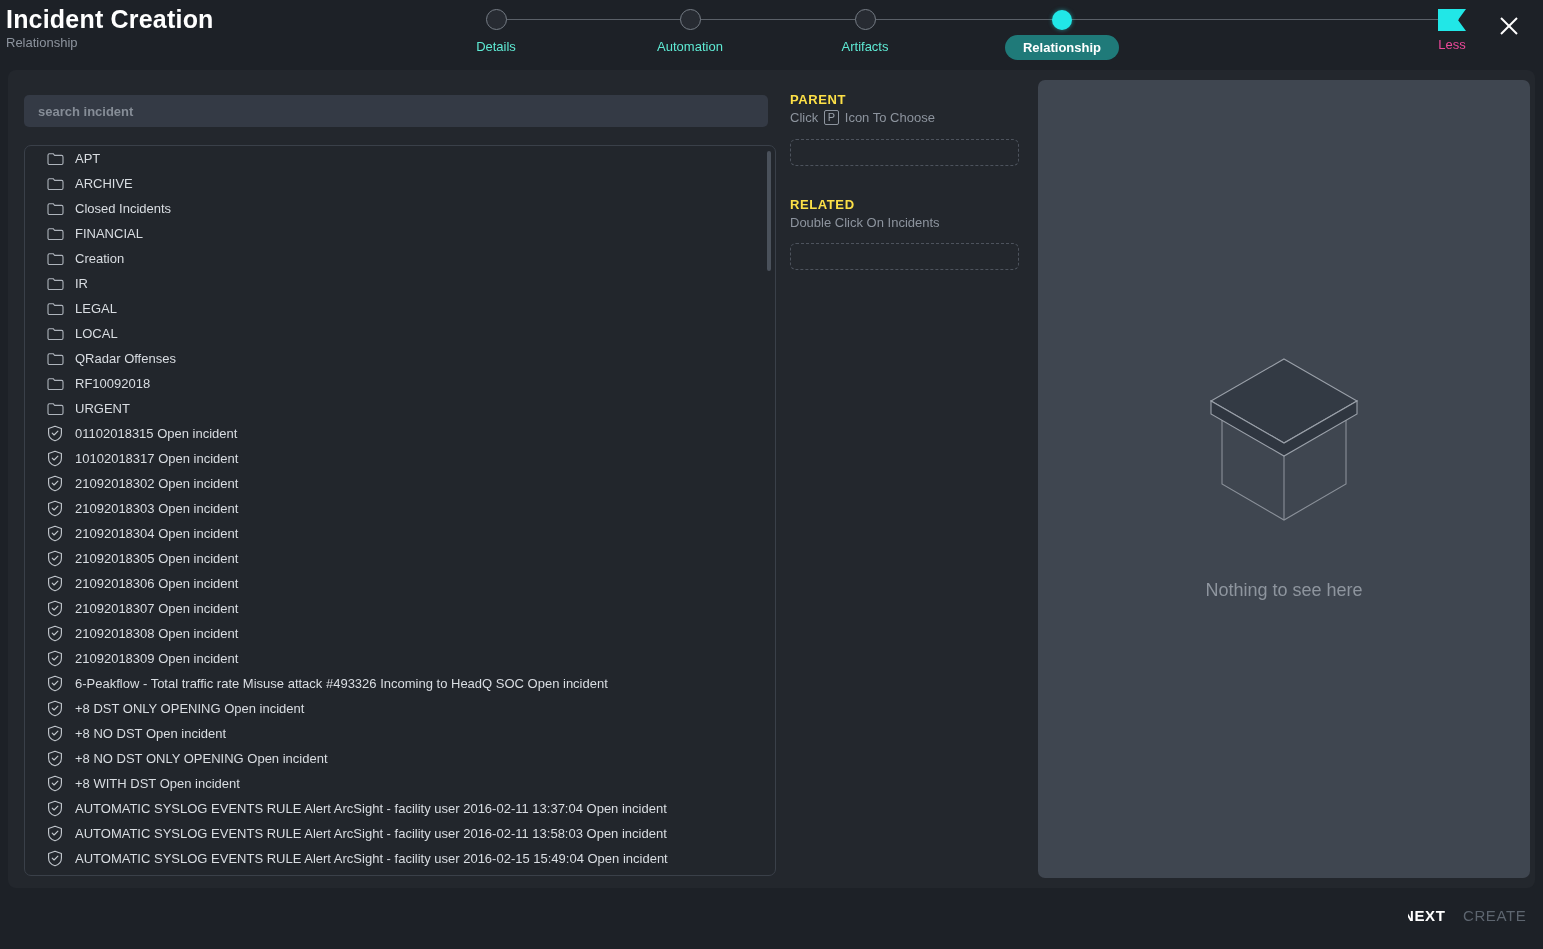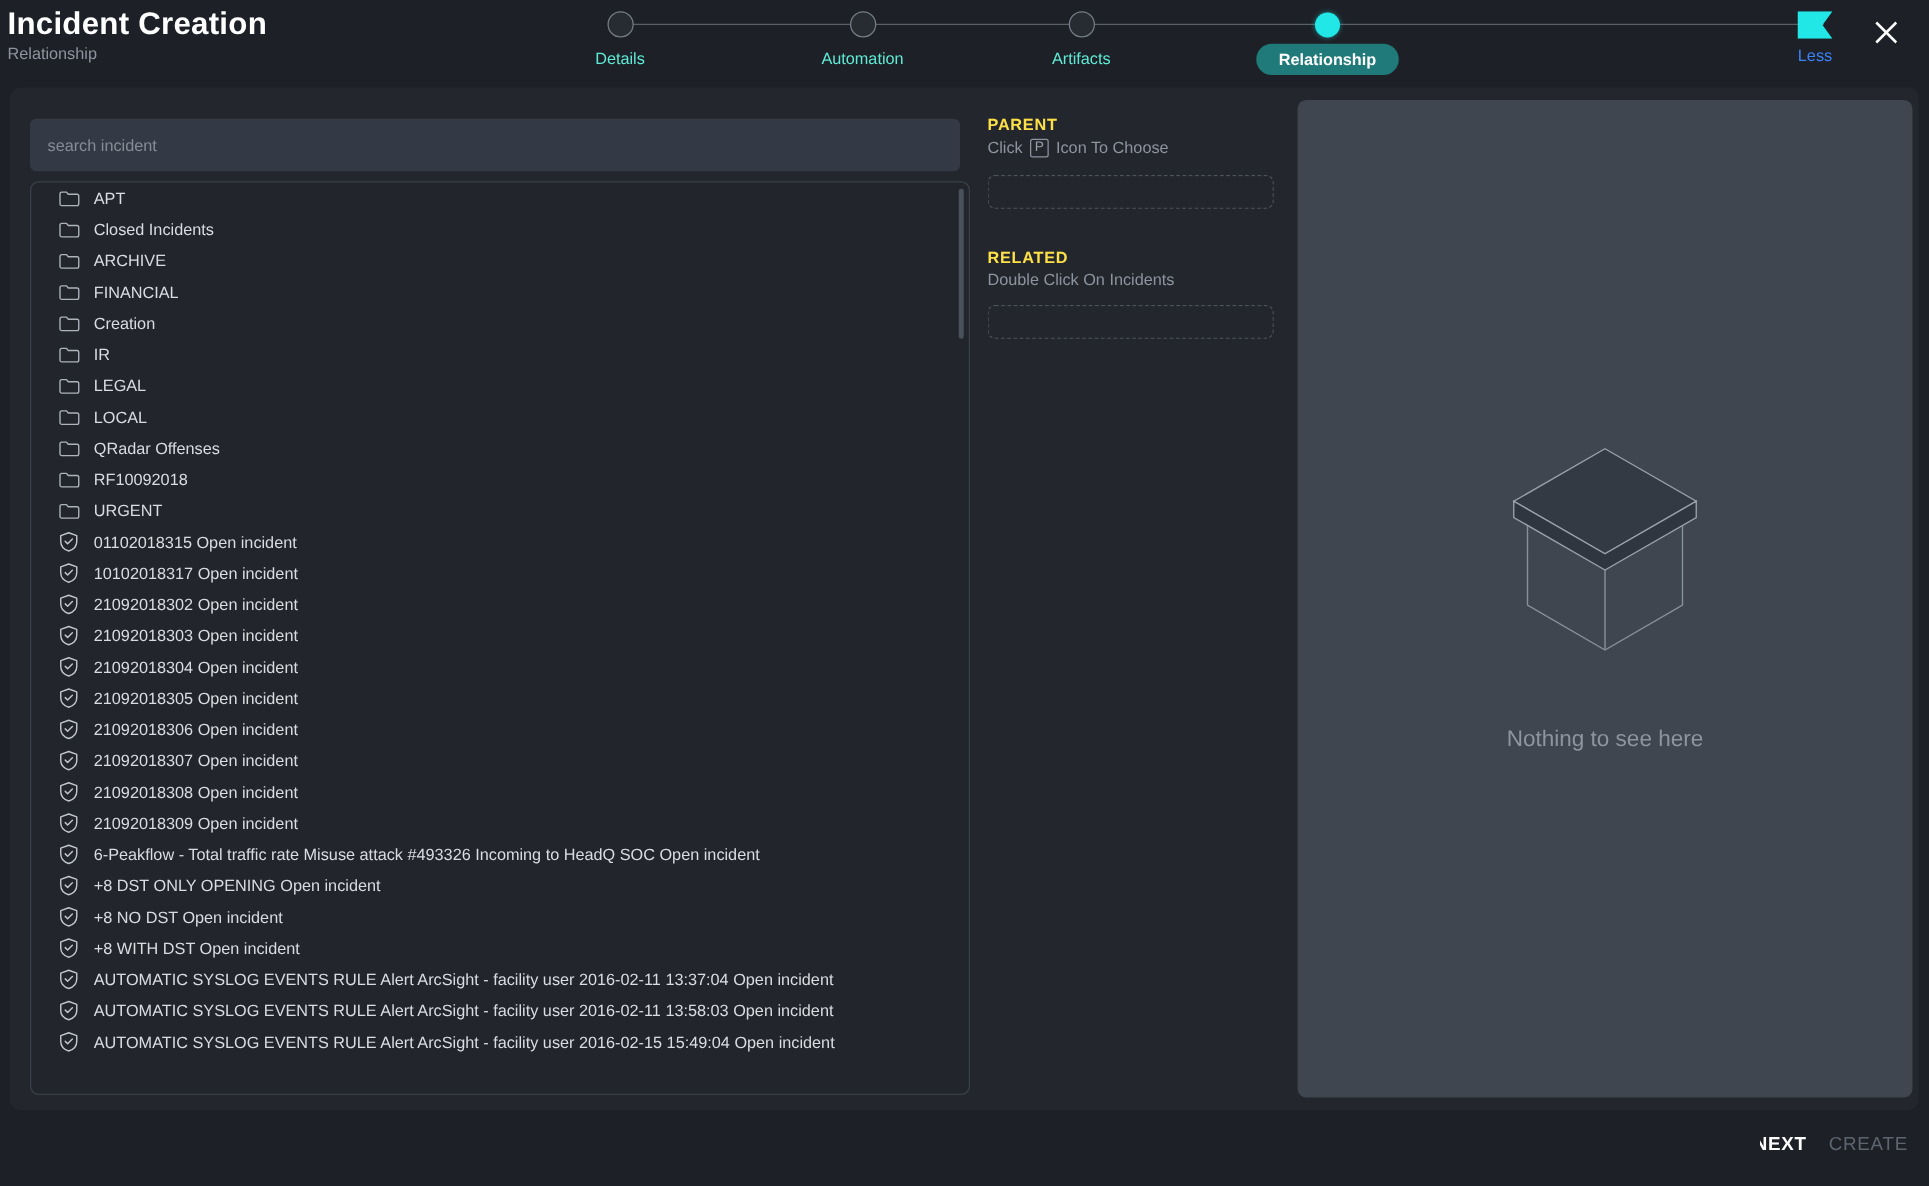--- a/index.html
+++ b/index.html
@@ -28,34 +28,35 @@
   }
   .step.active .dot { background: #21e7e7; border: none; width: 20px; height: 20px; margin-top: 10px;
      box-shadow: 0 0 4px rgba(33,231,231,.5); }
   .step .lbl { margin-top: 9px; font-size: 13px; color: #5eead4; }
   .step.active .lbl {
     display: inline-block; background: #1f7a79; color: #ffffff; font-weight: bold;
     padding: 5px 18px; border-radius: 14px; font-size: 13px; margin-top: 5px;
   }
   .step-flag { position: absolute; top: 0; width: 120px; margin-left: -60px; text-align: center; }
   .flag-shape { width: 28px; height: 22px; margin: 9px auto 0; position: relative; z-index: 2; }
-  .flag-lbl { margin-top: 6px; font-size: 13px; color: #3b82f6; }
+  .flag-lbl { margin-top: 6px; font-size: 13px; color: #ec4899; }
 
   .close-btn { position: absolute; left: 1494px; top: 11px; width: 30px; height: 30px; cursor: pointer; }
 
   
   .card { position: absolute; left: 8px; top: 70px; width: 1527px; height: 818px;
           background: #23272d; border-radius: 8px; }
 
   
   .search-wrap { position: absolute; left: 16px; top: 25px; width: 744px; height: 32px; }
   .search-input {
-    width: 744px; height: 42px; background: #343a45; border: none; border-radius: 5px;
+    width: 744px; height: 32px; background: #343a45; border: none; border-radius: 5px;
     color: #c3c9d1; font-size: 13px; padding: 4px 14px;
     font-family: "Liberation Sans", sans-serif;
+    font-weight: bold;
   }
   .search-input::placeholder { color: #868d97; }
 
   
   .list-panel { position: absolute; left: 16px; top: 75px; width: 752px; height: 731px;
                 border: 1px solid #3a4049; border-radius: 7px; background: #22262c; overflow: hidden; }
   .list-scroll { position: absolute; left: 0; top: 0; width: 752px; height: 729px; overflow: hidden; }
   .row { display: flex; align-items: center; height: 25px; padding-left: 22px; white-space: nowrap; }
   .row .ic { width: 28px; flex: 0 0 28px; display: flex; align-items: center; }
   .row .txt { font-size: 13px; color: #d9dde2; line-height: 25px; }
@@ -165,36 +166,36 @@
               </svg>
             </span>
             <span class="txt">APT</span>
           </div>
           <div class="row folder">
             <span class="ic">
               <svg width="17" height="14" viewBox="0 0 17 14">
                 <path d="M1 3.2 C1 2.3 1.6 1.7 2.4 1.7 H6.2 L7.6 3.4 H14.6 C15.4 3.4 16 4 16 4.9 V11 C16 11.9 15.4 12.5 14.6 12.5 H2.4 C1.6 12.5 1 11.9 1 11 Z" fill="none" stroke="#aeb4bc" stroke-width="1.1" stroke-linejoin="round"></path>
               </svg>
             </span>
+            <span class="txt">ARCHIVE</span>
+          </div>
+          <div class="row folder">
+            <span class="ic">
+              <svg width="17" height="14" viewBox="0 0 17 14">
+                <path d="M1 3.2 C1 2.3 1.6 1.7 2.4 1.7 H6.2 L7.6 3.4 H14.6 C15.4 3.4 16 4 16 4.9 V11 C16 11.9 15.4 12.5 14.6 12.5 H2.4 C1.6 12.5 1 11.9 1 11 Z" fill="none" stroke="#aeb4bc" stroke-width="1.1" stroke-linejoin="round"></path>
+              </svg>
+            </span>
             <span class="txt">Closed Incidents</span>
           </div>
           <div class="row folder">
             <span class="ic">
               <svg width="17" height="14" viewBox="0 0 17 14">
                 <path d="M1 3.2 C1 2.3 1.6 1.7 2.4 1.7 H6.2 L7.6 3.4 H14.6 C15.4 3.4 16 4 16 4.9 V11 C16 11.9 15.4 12.5 14.6 12.5 H2.4 C1.6 12.5 1 11.9 1 11 Z" fill="none" stroke="#aeb4bc" stroke-width="1.1" stroke-linejoin="round"></path>
               </svg>
             </span>
-            <span class="txt">ARCHIVE</span>
-          </div>
-          <div class="row folder">
-            <span class="ic">
-              <svg width="17" height="14" viewBox="0 0 17 14">
-                <path d="M1 3.2 C1 2.3 1.6 1.7 2.4 1.7 H6.2 L7.6 3.4 H14.6 C15.4 3.4 16 4 16 4.9 V11 C16 11.9 15.4 12.5 14.6 12.5 H2.4 C1.6 12.5 1 11.9 1 11 Z" fill="none" stroke="#aeb4bc" stroke-width="1.1" stroke-linejoin="round"></path>
-              </svg>
-            </span>
             <span class="txt">FINANCIAL</span>
           </div>
           <div class="row folder">
             <span class="ic">
               <svg width="17" height="14" viewBox="0 0 17 14">
                 <path d="M1 3.2 C1 2.3 1.6 1.7 2.4 1.7 H6.2 L7.6 3.4 H14.6 C15.4 3.4 16 4 16 4.9 V11 C16 11.9 15.4 12.5 14.6 12.5 H2.4 C1.6 12.5 1 11.9 1 11 Z" fill="none" stroke="#aeb4bc" stroke-width="1.1" stroke-linejoin="round"></path>
               </svg>
             </span>
             <span class="txt">Creation</span>
           </div>
@@ -355,20 +356,29 @@
             <span class="txt">+8 DST ONLY OPENING Open incident</span>
           </div>
           <div class="row incident">
             <span class="ic">
               <svg width="16" height="17" viewBox="0 0 16 17">
                 <path d="M8 1.2 L14.4 3.5 V8.2 C14.4 12 11.6 14.7 8 15.8 C4.4 14.7 1.6 12 1.6 8.2 V3.5 Z" fill="none" stroke="#c2c7cd" stroke-width="1.15" stroke-linejoin="round"></path>
                 <path d="M5.2 8.1 L7.1 10 L10.9 6.2" fill="none" stroke="#c2c7cd" stroke-width="1.15" stroke-linecap="round" stroke-linejoin="round"></path>
               </svg>
             </span>
             <span class="txt">+8 NO DST Open incident</span>
+          </div>
+          <div class="row incident">
+            <span class="ic">
+              <svg width="16" height="17" viewBox="0 0 16 17">
+                <path d="M8 1.2 L14.4 3.5 V8.2 C14.4 12 11.6 14.7 8 15.8 C4.4 14.7 1.6 12 1.6 8.2 V3.5 Z" fill="none" stroke="#c2c7cd" stroke-width="1.15" stroke-linejoin="round"></path>
+                <path d="M5.2 8.1 L7.1 10 L10.9 6.2" fill="none" stroke="#c2c7cd" stroke-width="1.15" stroke-linecap="round" stroke-linejoin="round"></path>
+              </svg>
+            </span>
+            <span class="txt">+8 NO DST ONLY OPENING Open incident</span>
           </div>
           <div class="row incident">
             <span class="ic">
               <svg width="16" height="17" viewBox="0 0 16 17">
                 <path d="M8 1.2 L14.4 3.5 V8.2 C14.4 12 11.6 14.7 8 15.8 C4.4 14.7 1.6 12 1.6 8.2 V3.5 Z" fill="none" stroke="#c2c7cd" stroke-width="1.15" stroke-linejoin="round"></path>
                 <path d="M5.2 8.1 L7.1 10 L10.9 6.2" fill="none" stroke="#c2c7cd" stroke-width="1.15" stroke-linecap="round" stroke-linejoin="round"></path>
               </svg>
             </span>
             <span class="txt">+8 WITH DST Open incident</span>
           </div>

